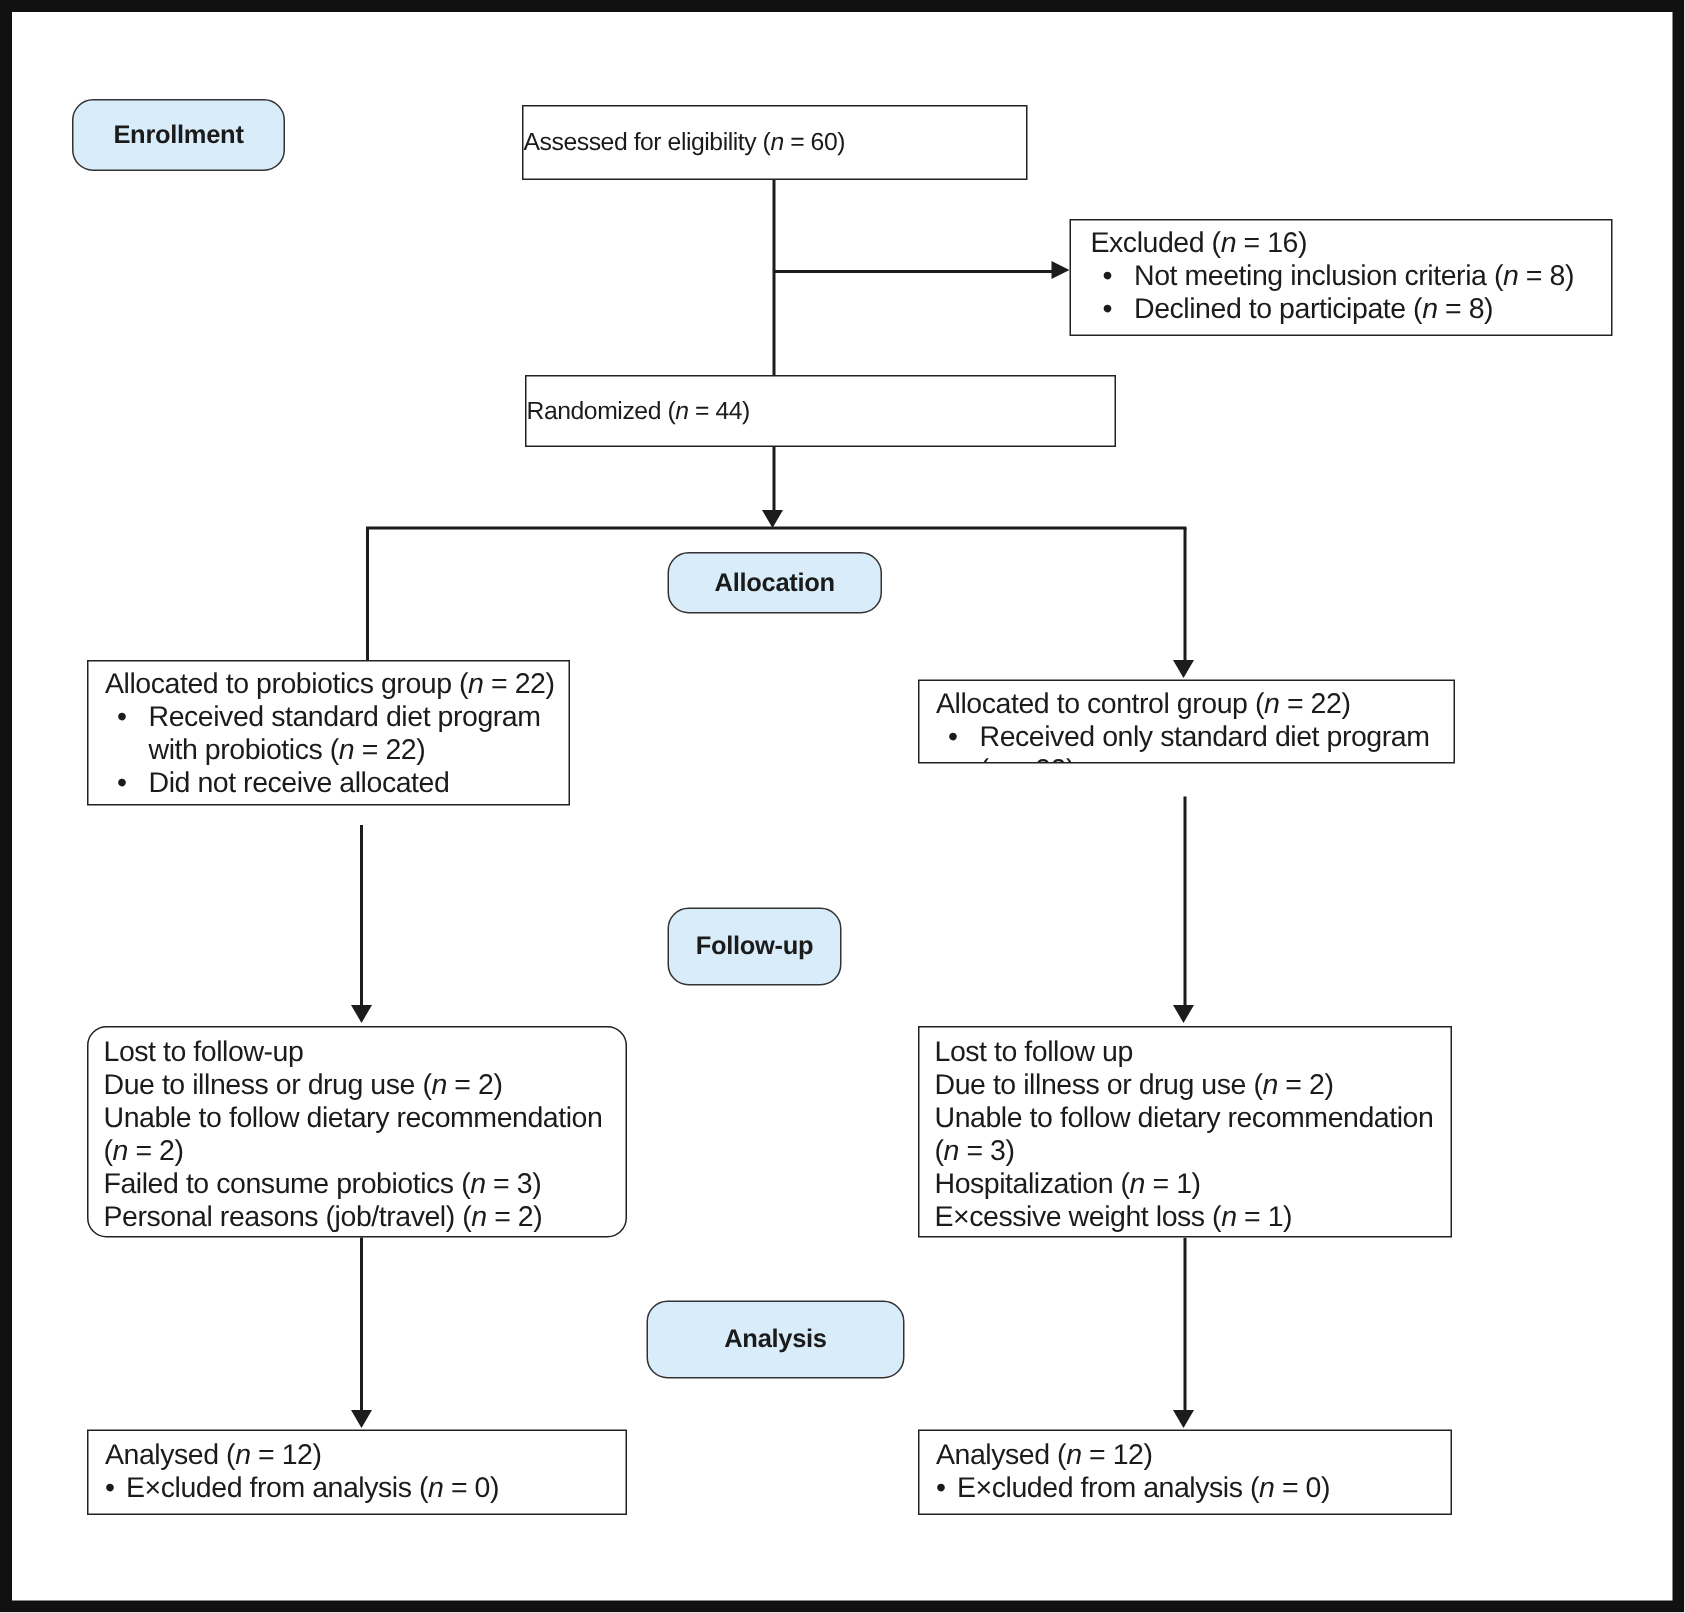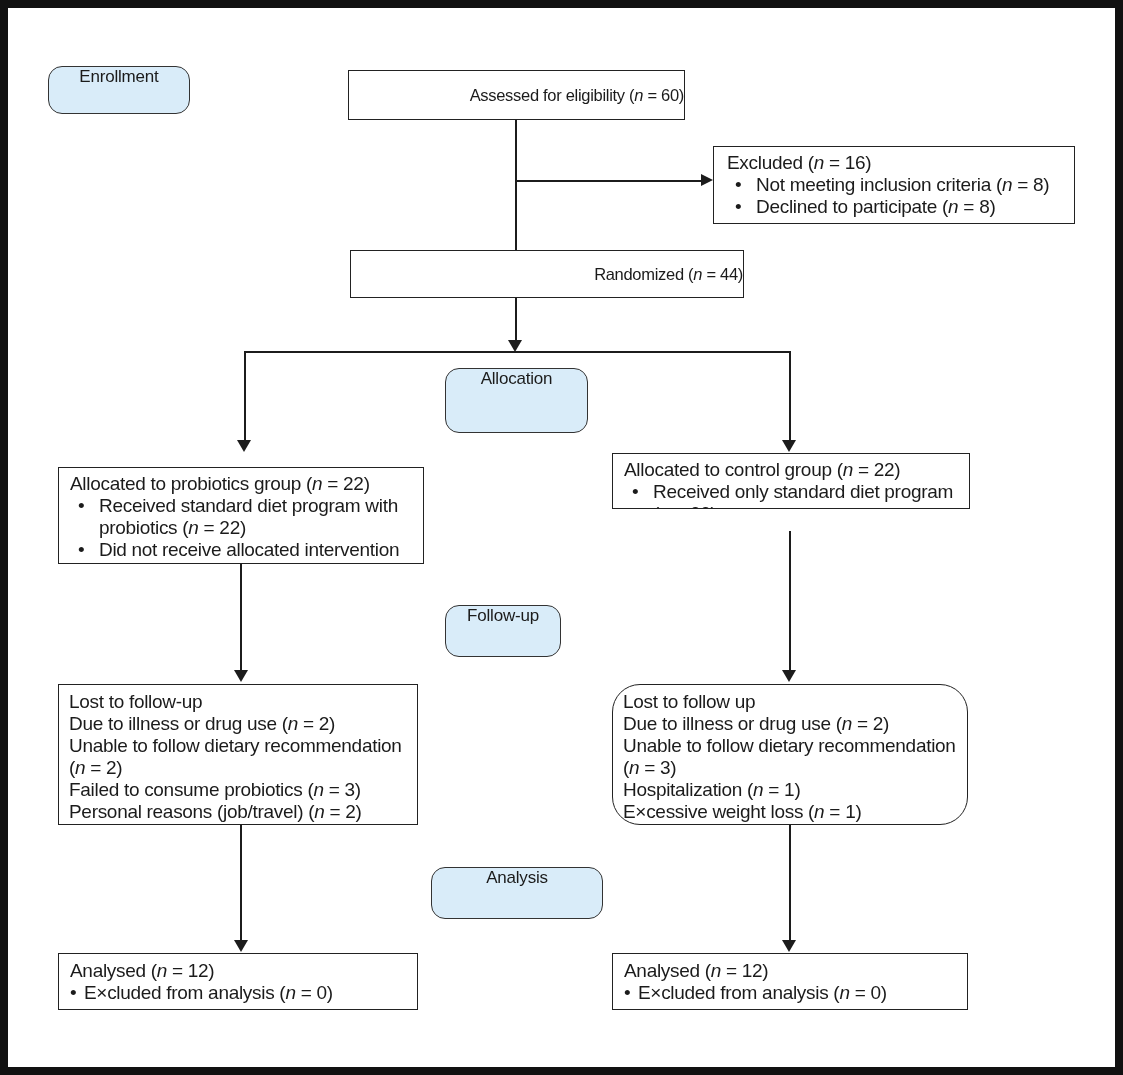--- a/index.html
+++ b/index.html
@@ -15,34 +15,34 @@
   .frame {
     position: absolute; inset: 0;
     border: 8px solid var(--frame, #111111);
     z-index: 10; pointer-events: none;
   }
   .badge {
     position: absolute;
     background: var(--badge-fill, #d9ecf9);
     border: 1.6px solid var(--badge-border, #333333);
     border-radius: 14px;
-    display: flex; justify-content: center;
-    font-weight: normal; font-size: 17px; letter-spacing: -0.2px;
+    display: flex; align-items: center; justify-content: center;
+    font-weight: bold; font-size: 17px; letter-spacing: -0.2px;
     box-sizing: border-box;
   }
   .box {
     position: absolute;
     background: #ffffff;
     border: 1.6px solid var(--box-border, #222222);
     box-sizing: border-box;
     font-size: 19px; letter-spacing: -0.3px;
     line-height: 22px;
     overflow: hidden;
   }
-  .center-box { display:flex; align-items:center; justify-content:flex-end; font-size:16.5px; }
+  .center-box { display:flex; align-items:center; justify-content:flex-start; font-size:16.5px; }
   .pad-box { padding: 5px 9px; }
   .pad-box.wpad { padding: 5px 11px; }
   .tight { padding: 6px 9px; }
   .box-title { margin-left: 2px; }
   .bullet-line { display: flex; padding-left: 10px; }
   .bullet-line .dot { flex: 0 0 21px; }
   .bullet-line .bt { flex: 1 1 auto; }
   .tight .bullet-line { padding-left: 2px; }
   .tight .bullet-line .dot { flex: 0 0 14px; }
   .fu-lines .text-line { margin-left: 1px; }
@@ -62,21 +62,21 @@
   i { font-style: italic; }
 </style>
 </head>
 <body>
 
 <div class="canvas">
 
   <div class="badge" style="left:48px; top:66px; width:142px; height:48px;">
     <span>Enrollment</span>
   </div>
-  <div class="badge" style="left:445px; top:368px; width:143px; height:65px;">
+  <div class="badge" style="left:445px; top:368px; width:143px; height:41px;">
     <span>Allocation</span>
   </div>
   <div class="badge" style="left:445px; top:605px; width:116px; height:52px;">
     <span>Follow-up</span>
   </div>
   <div class="badge" style="left:431px; top:867px; width:172px; height:52px;">
     <span>Analysis</span>
   </div>
 
   <div class="line" style="left:515px; top:120px; width:2px; height:130px;"></div>
@@ -115,21 +115,21 @@
           <span class="dot">•</span>
           <span class="bt">Declined to participate (<i>n</i> = 8)</span>
         </div>
       </div>
   </div>
 
   <div class="box center-box" style="left:350px; top:250px; width:394px; height:48px;">
     <span>Randomized (<i>n</i> = 44)</span>
   </div>
 
-  <div class="box pad-box" style="left:58px; top:467px; width:366px; height:97px;">
+  <div class="box pad-box" style="left:58px; top:440px; width:322px; height:97px;">
     <div class="box-title">Allocated to probiotics group (<i>n</i> = 22)</div>
     <div>
 
         <div class="bullet-line">
           <span class="dot">•</span>
           <span class="bt">Received standard diet program with probiotics (<i>n</i> = 22)</span>
         </div>
 
         <div class="bullet-line">
           <span class="dot">•</span>
@@ -147,38 +147,38 @@
           <span class="bt">Received only standard diet program (<i>n</i> = 22)</span>
         </div>
 
         <div class="bullet-line">
           <span class="dot">•</span>
           <span class="bt">Did not receive allocated intervention (<i>n</i> = 0)</span>
         </div>
       </div>
   </div>
 
-  <div class="box pad-box fu-lines" style="left:58px; top:684px; width:360px; height:141px; padding-top:6px;">
+  <div class="box pad-box fu-lines" style="left:58px; top:684px; width:360px; height:141px; padding-top:6px;border-radius:13px;">
     <div>
 
         <div class="text-line">Lost to follow-up</div>
 
         <div class="text-line">Due to illness or drug use (<i>n</i> = 2)</div>
 
         <div class="text-line">Unable to follow dietary recommendation (<i>n</i> = 2)</div>
 
         <div class="text-line">Failed to consume probiotics (<i>n</i> = 3)</div>
 
         <div class="text-line">Personal reasons (job/travel) (<i>n</i> = 2)</div>
 
         <div class="text-line">Pregnancy (<i>n</i> = 1)</div>
       </div>
   </div>
 
-  <div class="box pad-box fu-lines" style="left:612px; top:684px; width:356px; height:141px; padding-top:6px;border-radius:28px;">
+  <div class="box pad-box fu-lines" style="left:612px; top:684px; width:356px; height:141px; padding-top:6px;">
     <div>
 
         <div class="text-line">Lost to follow up</div>
 
         <div class="text-line">Due to illness or drug use (<i>n</i> = 2)</div>
 
         <div class="text-line">Unable to follow dietary recommendation (<i>n</i> = 3)</div>
 
 
         <div class="text-line">Hospitalization (<i>n</i> = 1)</div>

